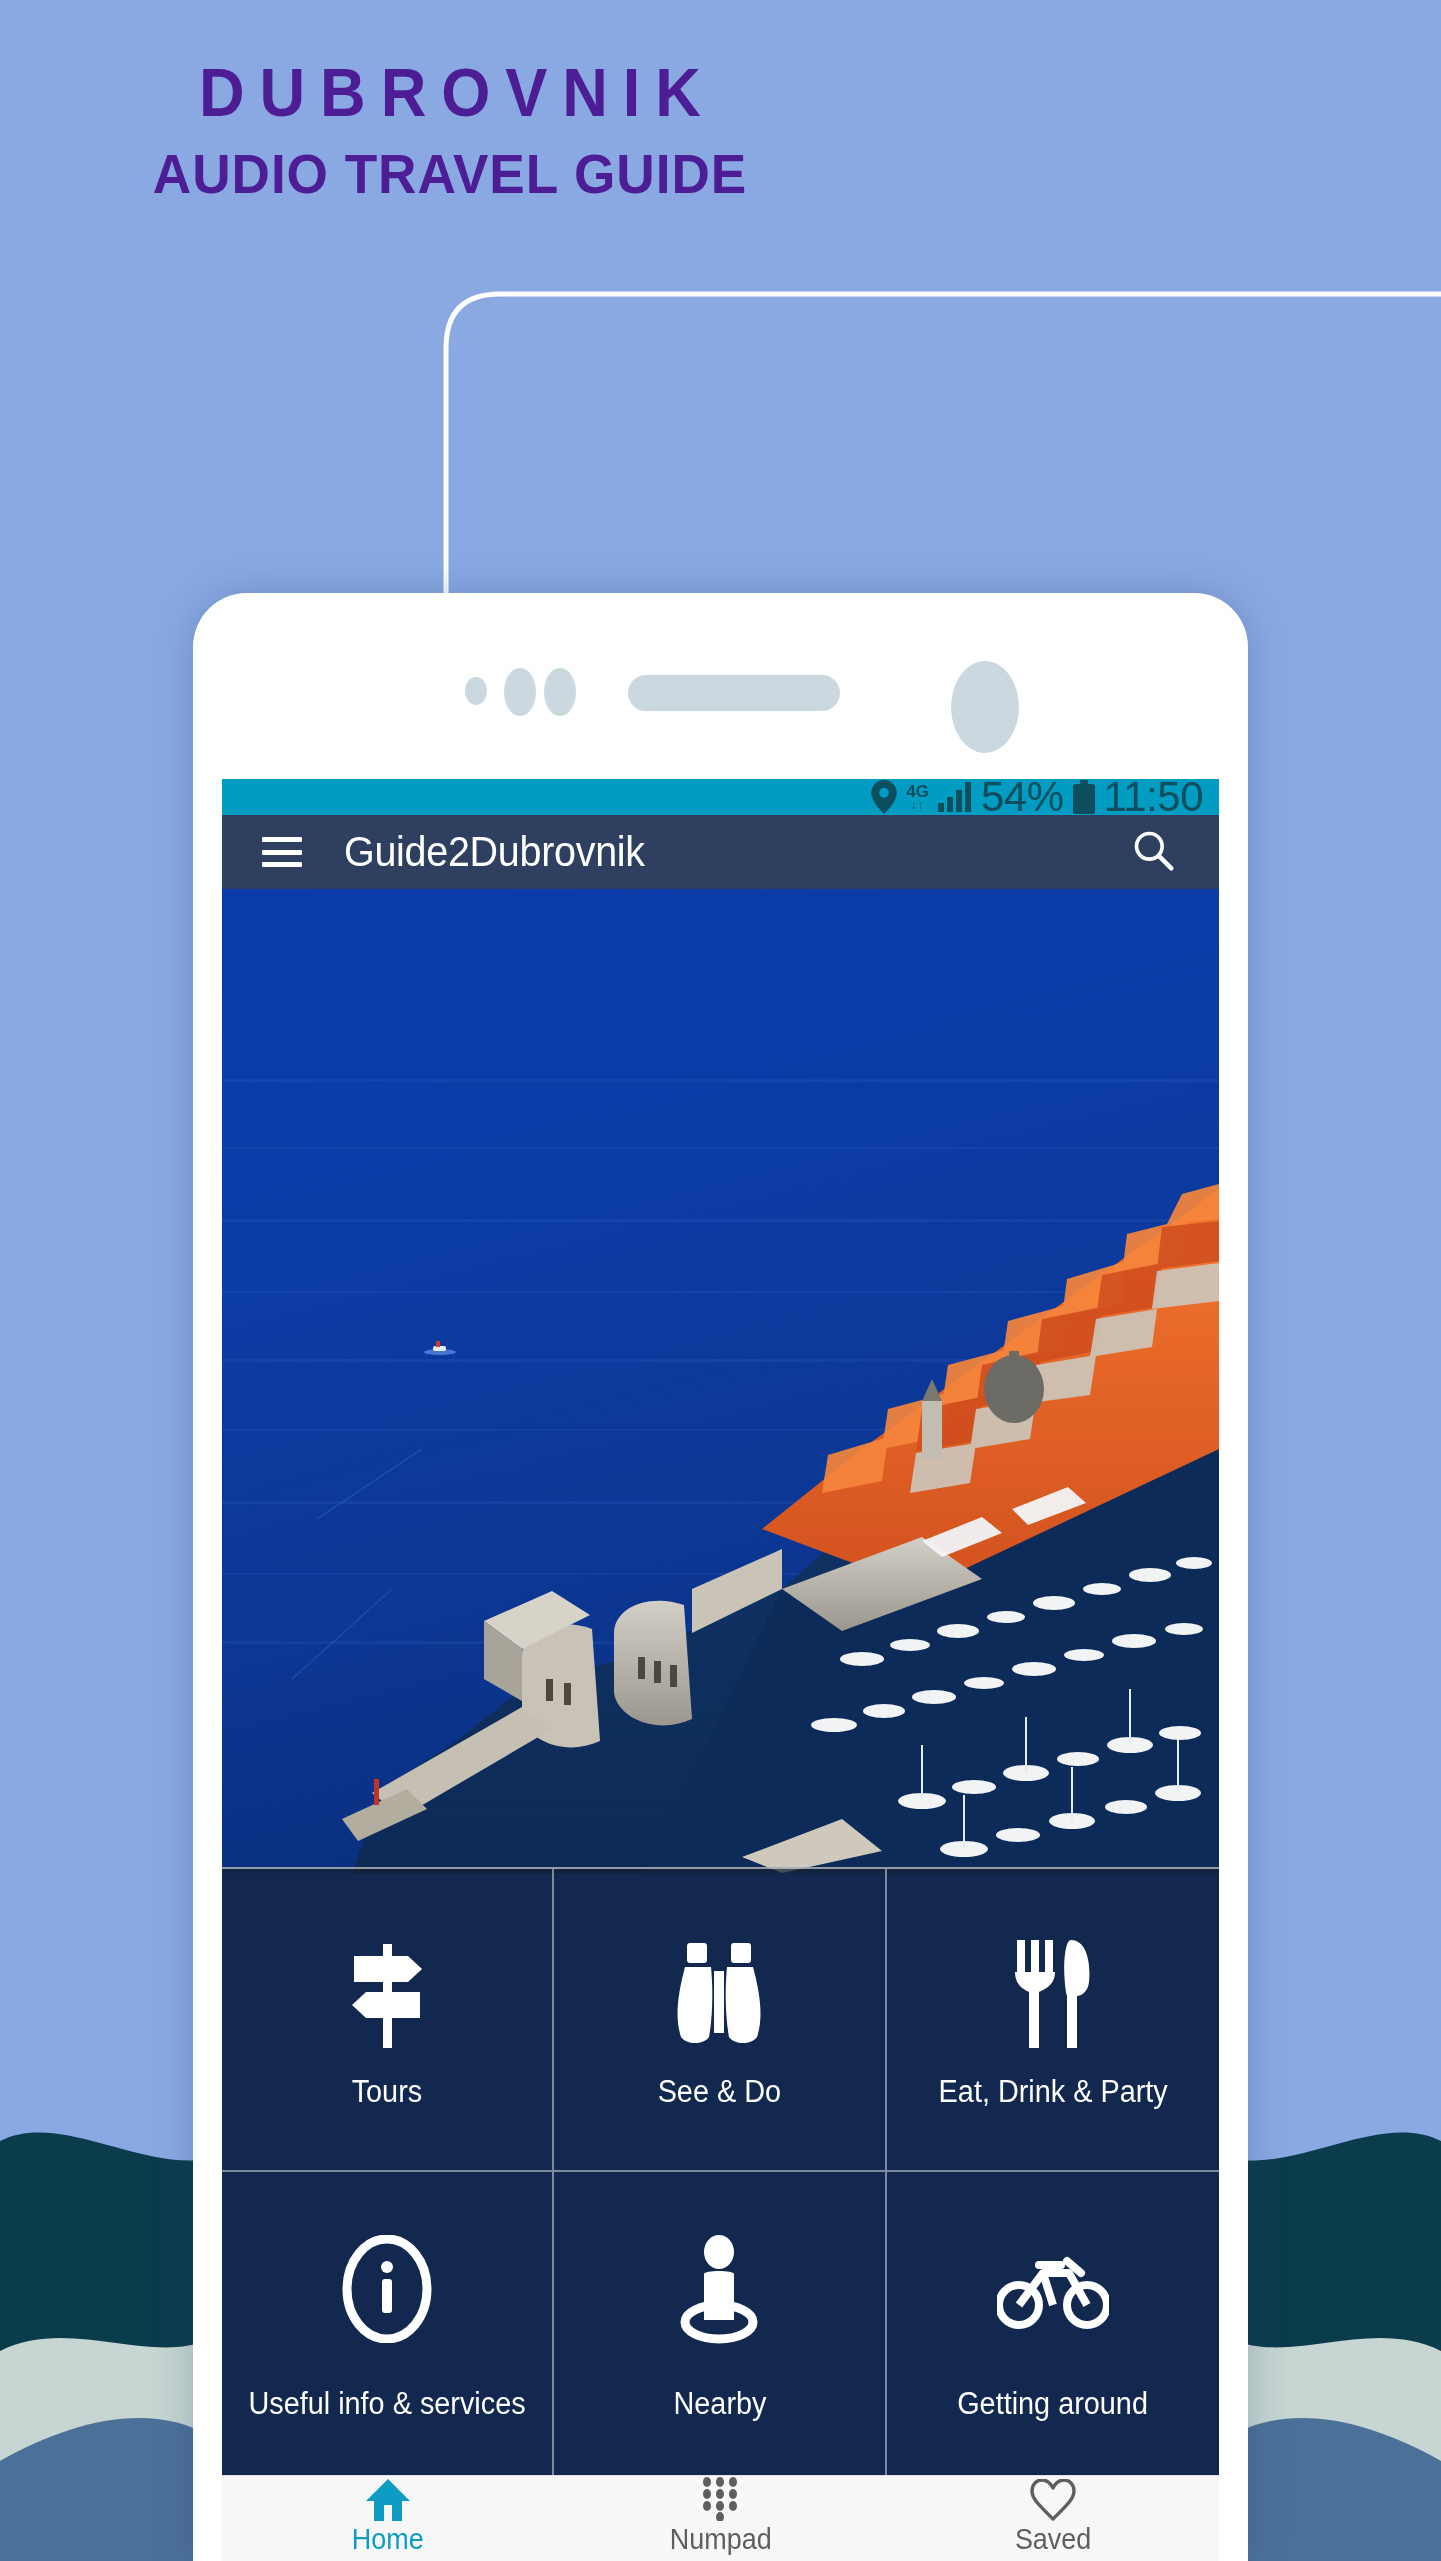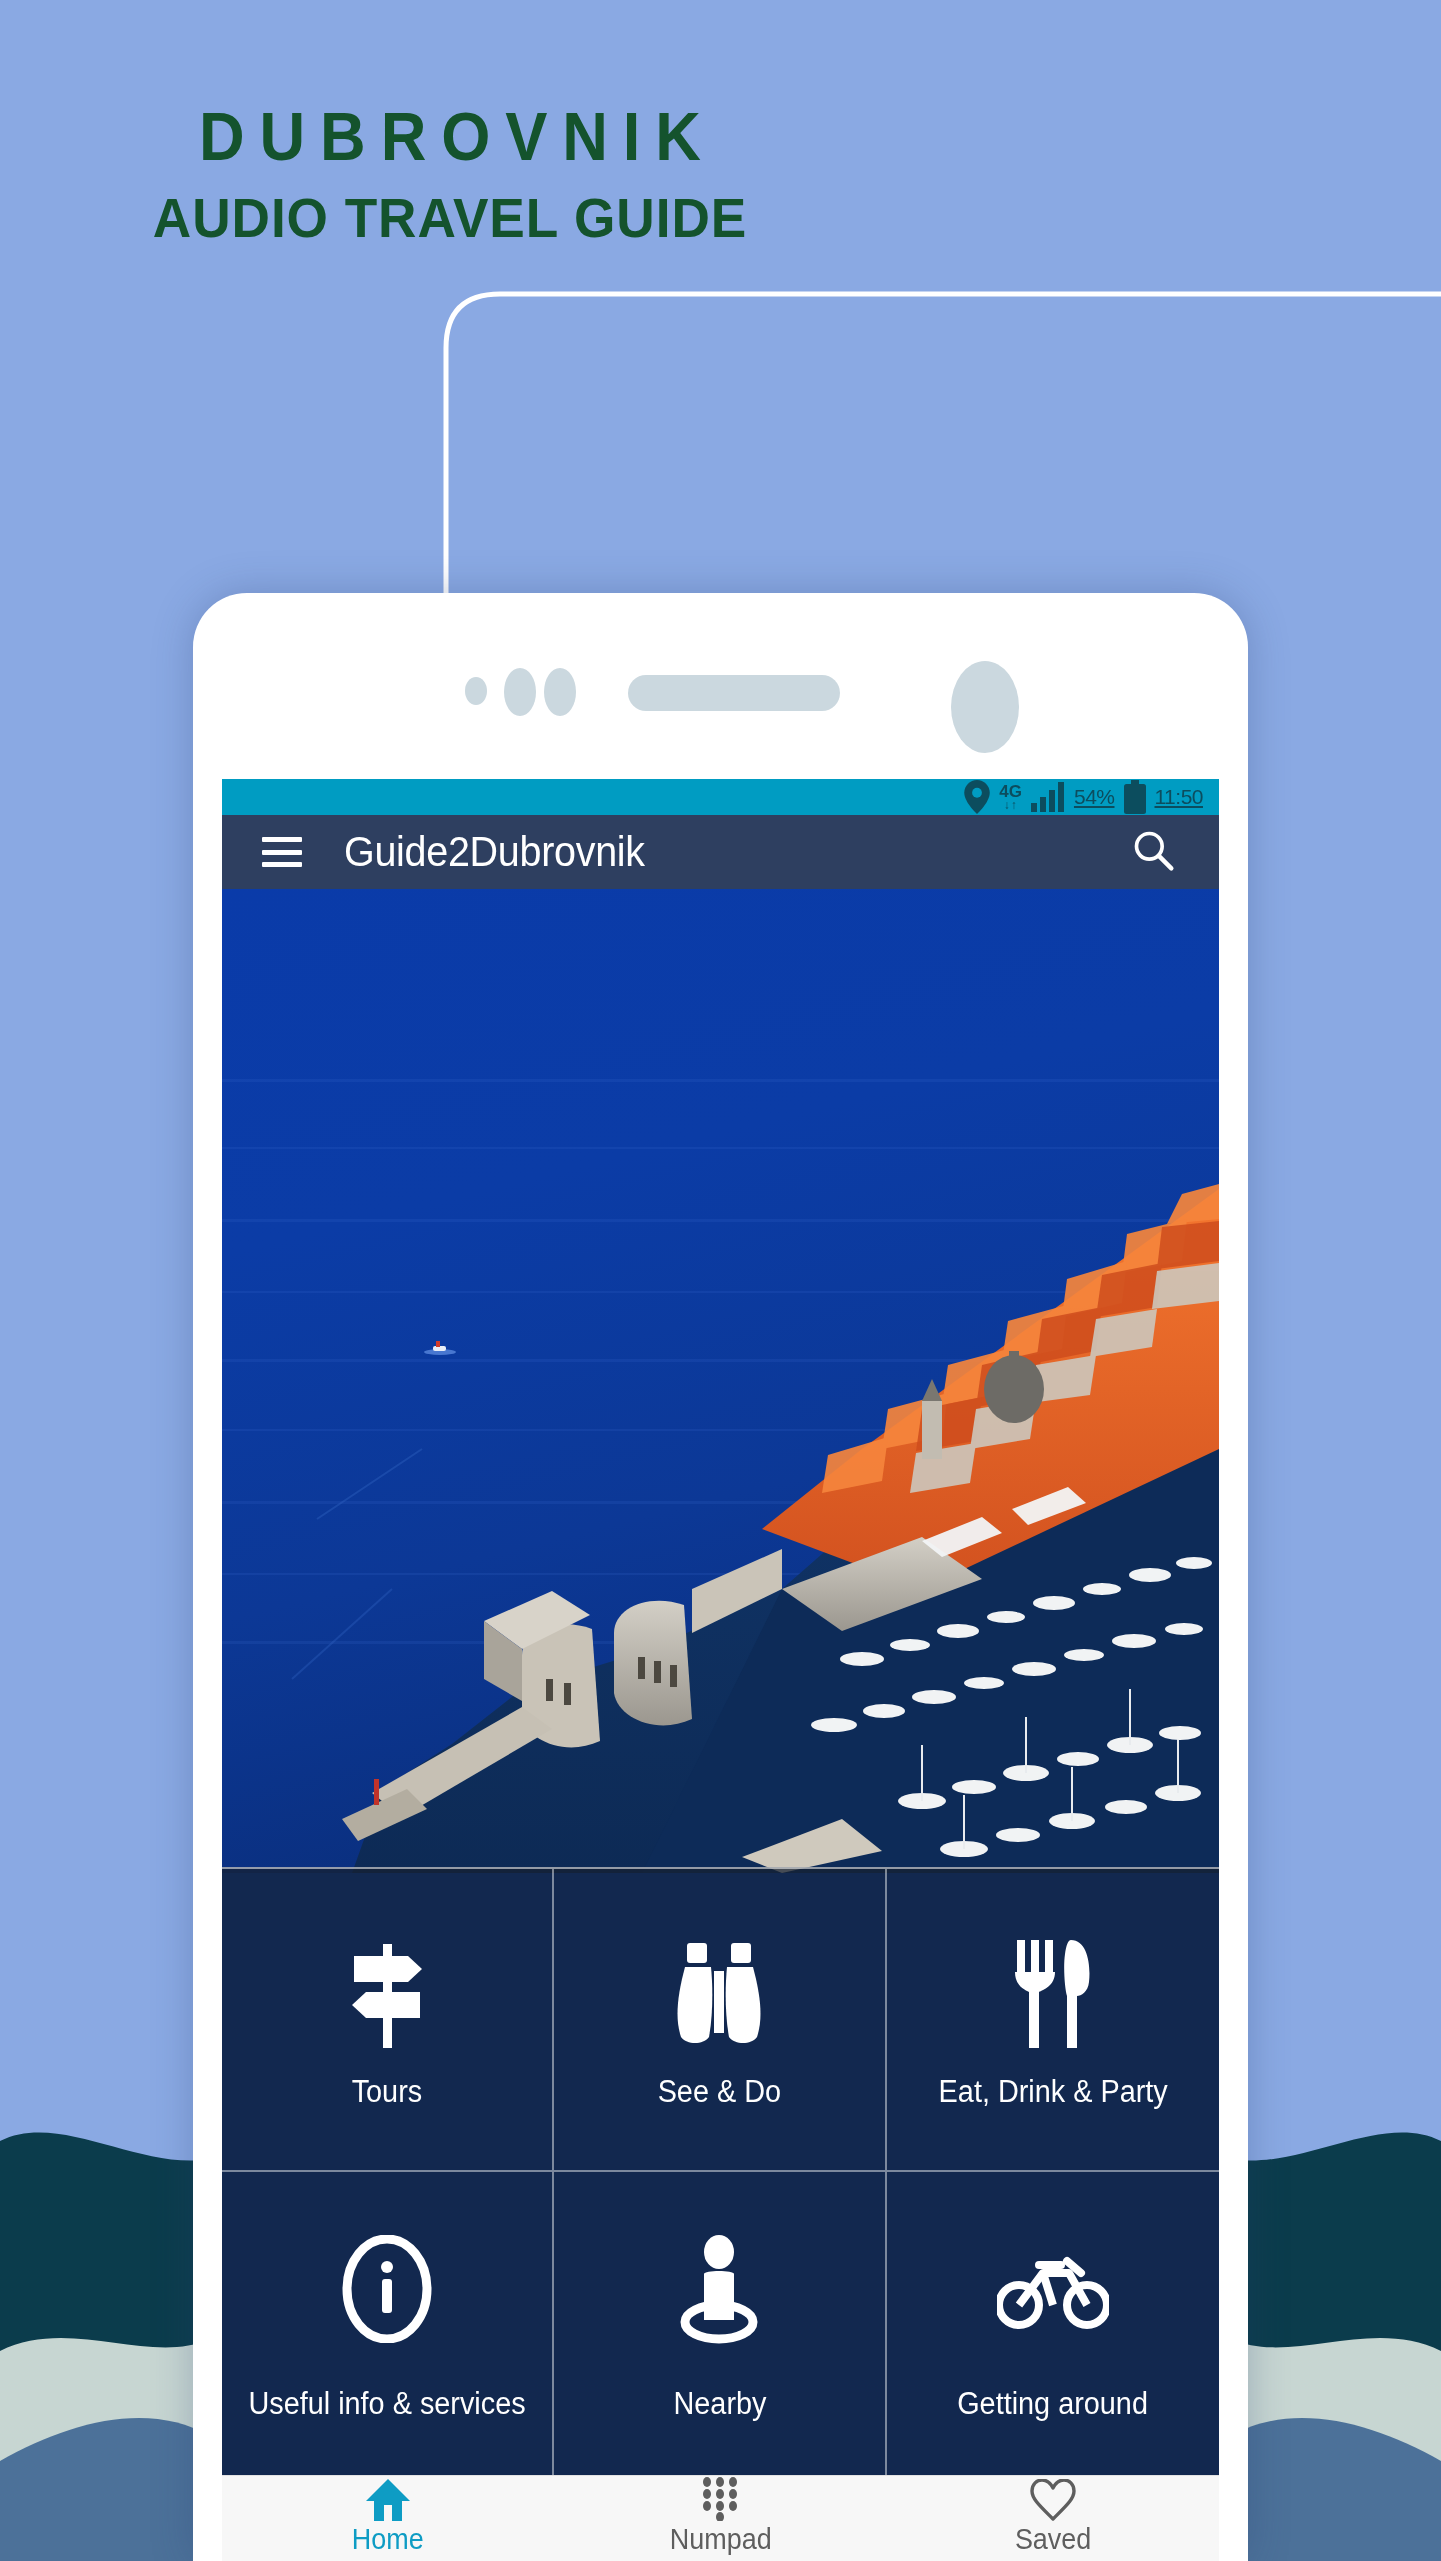--- a/index.html
+++ b/index.html
@@ -13,23 +13,22 @@
   
   #bg {
     position:absolute; inset:0;
     background:#8aa9e3;
   }
   #waves { position:absolute; left:0; bottom:0; width:1441px; height:460px; }
 
   
   #promo {
     position:absolute; left:0; top:58px; width:900px;
-    text-align:center; color:#14532d;
+    text-align:center; color:#4c1d95;
     z-index:5;
-    margin-top:44px;
   }
   #promo .l1 {
     font-size:68px; font-weight:bold; line-height:1.0;
     letter-spacing:16px; text-indent:16px;
     font-stretch:condensed;
     transform:scaleX(0.93); transform-origin:center;
   }
   #promo .l2 {
     font-size:56px; font-weight:bold; line-height:1.0;
     letter-spacing:1px; margin-top:20px;
@@ -64,21 +63,21 @@
     background:#0a3ea8; overflow:hidden;
   }
 
   
   #statusbar {
     height:36px; background:#009cc2;
     display:flex; align-items:center; justify-content:flex-end;
     padding-right:16px; gap:9px;
     color:#0a4a5c;
   }
-  #statusbar .sb-txt { font-size:21px; font-weight:400; color:#0c4d5e; letter-spacing:-.5px;text-decoration:underline;}
+  #statusbar .sb-txt { font-size:42px; font-weight:400; color:#0c4d5e; letter-spacing:-.5px;}
   #sb-4g { display:flex; flex-direction:column; align-items:center; line-height:1; }
   #sb-4g .g { font-size:17px; font-weight:bold; color:#0c4d5e; }
   #sb-4g .a { font-size:12px; color:#0c4d5e; letter-spacing:1px; margin-top:-1px;}
 
   
   #appbar {
     height:74px; background:#2e3f60;
     display:flex; align-items:center;
     padding:12px 28px;
   }

